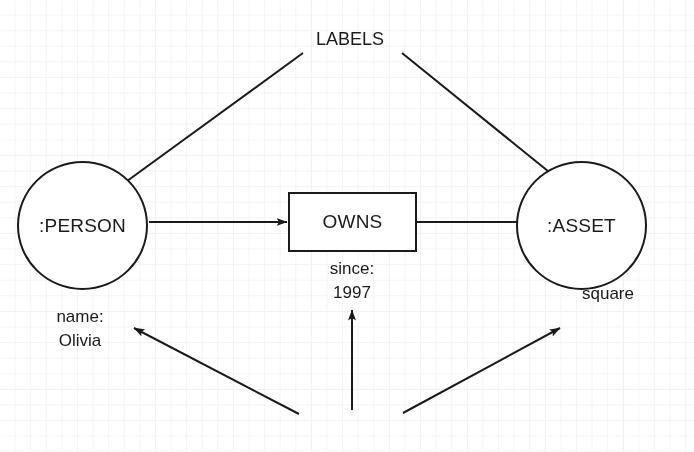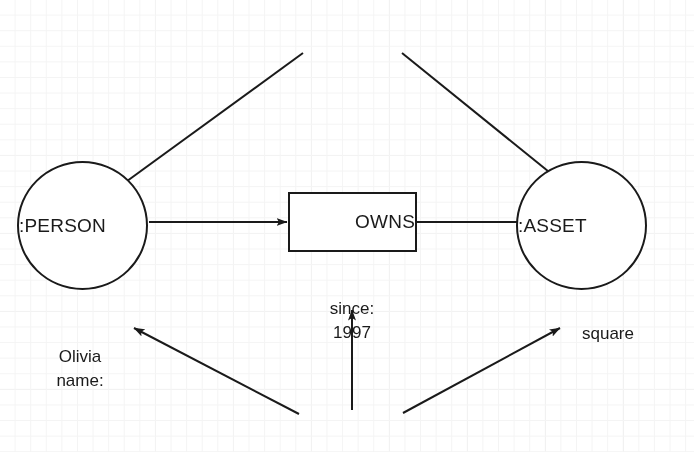--- a/index.html
+++ b/index.html
@@ -37,21 +37,21 @@
     height: 452px;
   }
   .circle-node {
     position: absolute;
     border: 2px solid #1a1a1a;
     border-radius: 50%;
     background: #ffffff;
     box-sizing: border-box;
     display: flex;
     align-items: center;
-    justify-content: flex-start;
+    justify-content: center;
   }
   .rect-node {
     position: absolute;
     border: 2px solid #1a1a1a;
     background: #ffffff;
     box-sizing: border-box;
     display: flex;
     align-items: center;
     justify-content: center;
   }
@@ -59,21 +59,20 @@
     font-size: 19px;
     color: #1a1a1a;
     letter-spacing: 0.2px;
   }
   .prop-text {
     position: absolute;
     font-size: 17px;
     color: #1a1a1a;
     text-align: center;
     line-height: 1.42;
-    margin-top: 40px;
   }
   .anno-text {
     position: absolute;
     font-size: 18px;
     color: #1a1a1a;
     text-align: center;
     line-height: 1.2;
   }
 </style>
 </head>
@@ -96,30 +95,33 @@
 
     <line x1="417" y1="222" x2="542" y2="222" stroke="#1a1a1a" stroke-width="2" marker-end="url(#arrowhead)"></line>
 
     <line x1="299" y1="414" x2="134" y2="328" stroke="#1a1a1a" stroke-width="2" marker-end="url(#arrowhead)"></line>
 
     <line x1="352" y1="410" x2="352" y2="310" stroke="#1a1a1a" stroke-width="2" marker-end="url(#arrowhead)"></line>
 
     <line x1="403" y1="413" x2="560" y2="328" stroke="#1a1a1a" stroke-width="2" marker-end="url(#arrowhead)"></line>
   </svg>
 
+  <div class="anno-text" style="left:300px; top:29px; width:100px;">
+    <span>LABELS</span>
+  </div>
 
   <div class="circle-node" style="left:17px; top:161px; width:131px; height:129px;">
     <span class="node-label">:PERSON</span>
   </div>
   <div class="prop-text" style="left:20px; top:305px; width:120px;">
+    <div>name:</div>
     <div>Olivia</div>
-    <div>name:</div>
   </div>
 
-  <div class="rect-node" style="left:288px; top:192px; width:129px; height:60px;justify-content:flex-end;">
+  <div class="rect-node" style="left:288px; top:192px; width:129px; height:60px;">
     <span class="node-label">OWNS</span>
   </div>
   <div class="prop-text" style="left:292px; top:257px; width:120px;">
     <div>since:</div>
     <div>1997</div>
   </div>
 
   <div class="circle-node" style="left:516px; top:161px; width:131px; height:129px;">
     <span class="node-label">:ASSET</span>
   </div>

